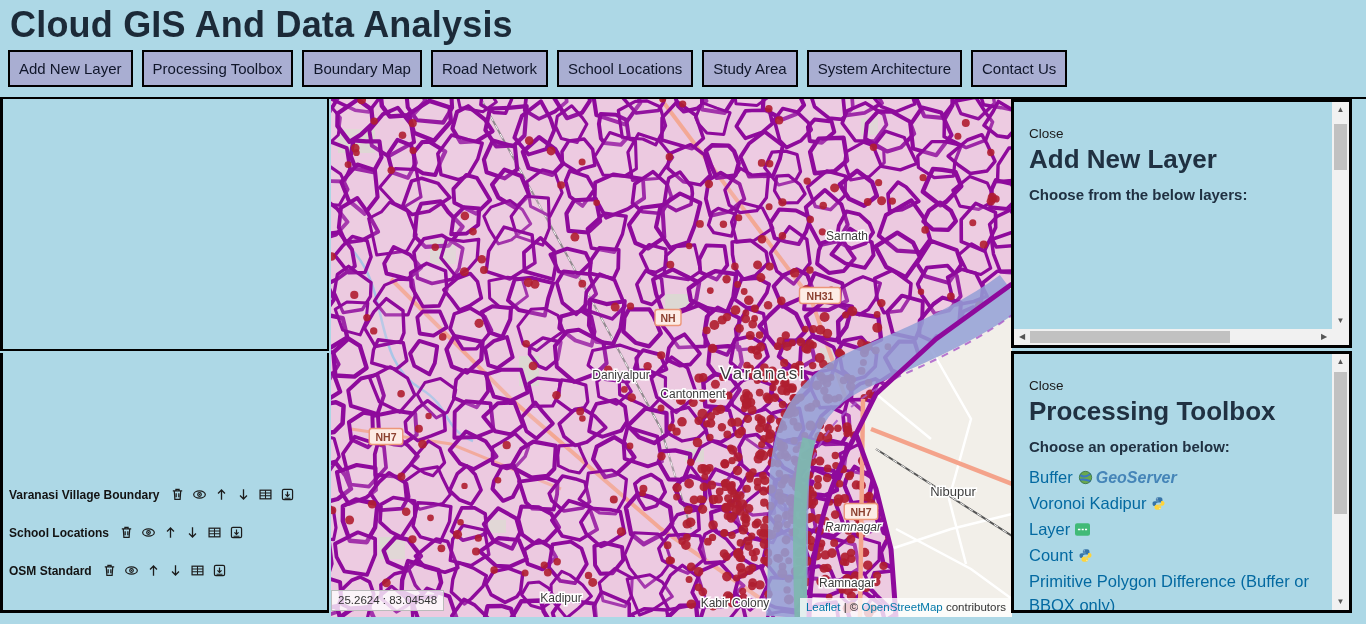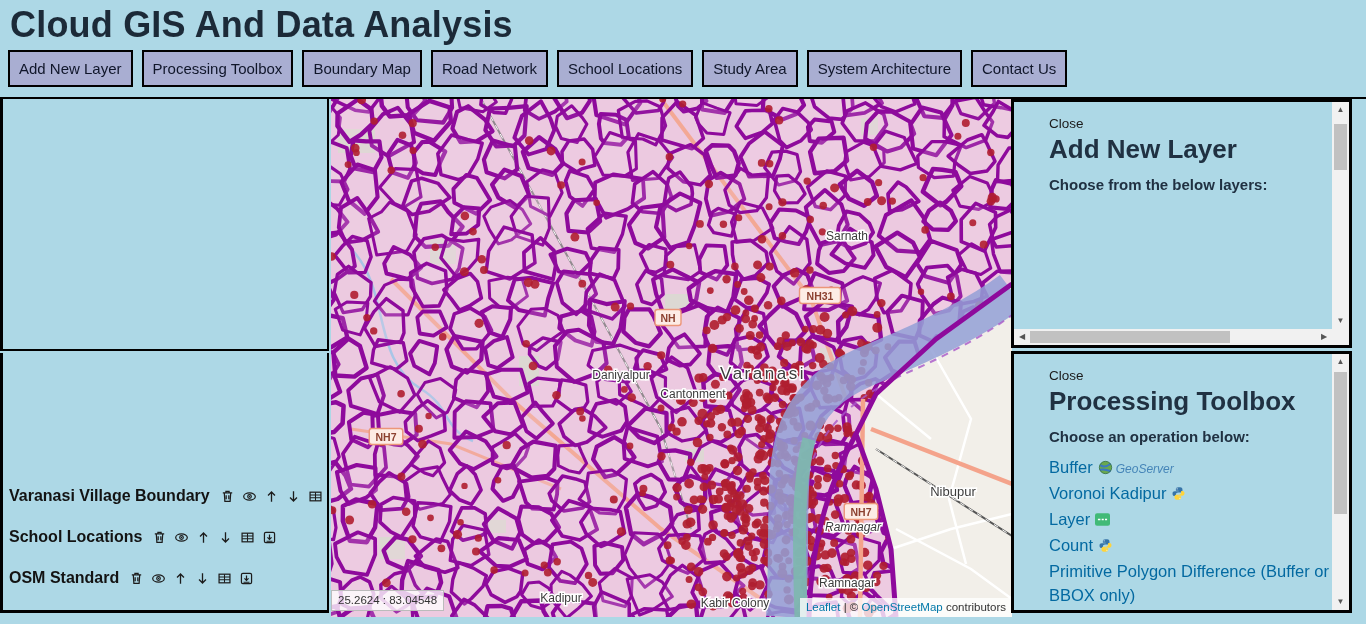--- a/index.html
+++ b/index.html
@@ -11,51 +11,51 @@
   #nav-bar{top:50px;left:8px;display:flex;gap:9px;}
   .navbtn{background:#a9aed2;border:2px solid #000;color:#10162a;font-size:15px;
           font-family:inherit;padding:8px 9px;cursor:pointer;white-space:nowrap;}
   
   #top-rule{top:97px;left:0;width:1366px;height:2px;background:#000;}
   .box{background:#add8e6;box-sizing:border-box;}
   #left-top-box{left:0;top:99px;width:329px;height:252px;border:0 solid #000;border-left-width:3px;border-right-width:2px;border-bottom-width:2px;}
   #left-bottom-box{left:0;top:353px;width:329px;height:260px;border:0 solid #000;border-left-width:3px;border-right-width:2px;border-bottom-width:3px;overflow:hidden;}
   #layer-list{padding:134px 0 0 6px;}
   .layer-row{display:flex;align-items:center;gap:7px;margin-bottom:23px;color:#131313;}
-  .layer-label{font-size:16px;font-weight:700;margin-right:3px;white-space:nowrap;}
+  .layer-label{font-size:12px;font-weight:700;margin-right:3px;white-space:nowrap;}
   .lyr-ico{width:15px;height:15px;color:#1c1c1c;cursor:pointer;}
   .lyr-ico svg{width:15px;height:15px;display:block;}
   
   #map-box{left:331px;top:99px;width:681px;height:518px;background:#ecc9e0;overflow:hidden;}
   #map-svg-holder,#map-svg-holder svg{position:absolute;left:0;top:0;width:681px;height:518px;}
   .map-ctrl{position:absolute;background:rgba(255,255,255,.78);font-size:11.5px;color:#333;
             padding:2px 6px;line-height:15px;white-space:nowrap;}
   #coord-box{left:0;bottom:6px;border:1px solid #bbb;}
   #attribution{right:0;bottom:0;}
   #attribution a{color:#0078a8;text-decoration:none;}
   
   .panel{background:#add8e6;border:3px solid #000;box-sizing:border-box;overflow:hidden;}
   #panel-a{left:1011px;top:99px;width:341px;height:249px;}
   #panel-b{left:1011px;top:351px;width:341px;height:262px;}
-  .panel-inner{position:absolute;left:0;top:0;right:17px;bottom:0;padding:14px 6px 0 15px;overflow:hidden;margin-left:20px;}
+  .panel-inner{position:absolute;left:0;top:0;right:17px;bottom:0;padding:24px 6px 0 15px;overflow:hidden;}
   .close-link{font-size:13.5px;color:#1b1b1b;cursor:pointer;}
   .panel h2{margin:3px 0 0 0;font-size:26px;font-weight:600;color:#203142;}
   .panel h3{margin:10px 0 0 0;font-size:15px;font-weight:700;color:#203142;line-height:1.27;}
   fieldset.wfs{border:1px solid #000;margin:13px 6px 0 0;padding:8px 12px 13px 12px;}
   .group-title{font-size:18px;font-weight:700;color:#203142;margin:2px 0 9px 0;}
   select{width:100%;height:27px;font-size:14.5px;font-family:inherit;background:#fff;
          border:1px solid #444;border-radius:3px;padding:0 4px;}
   .clip-icon{width:17px;height:17px;color:#111;margin-top:3px;cursor:pointer;}
   .clip-icon svg{width:17px;height:17px;}
   .ops{margin-top:9px;width:314px;}
   .op-line{font-size:16.5px;line-height:24px;color:#3f8fd8;}
   .op-line a{color:#0369a1;text-decoration:none;cursor:pointer;}
   .op-ico{display:inline-block;vertical-align:-2px;margin-left:5px;}
   .op-ico svg{width:15px;height:15px;display:inline-block;}
-  .geoserver-word{font-size:12px;font-weight:400;font-style:italic;color:#4585b8;margin-left:3px;text-align:right;}
+  .geoserver-word{font-size:16px;font-weight:700;font-style:italic;color:#4585b8;margin-left:3px;text-align:right;}
   
   .vscroll{position:absolute;top:0;right:0;bottom:0;width:17px;background:#f1f1f1;}
   .hscroll{position:absolute;left:0;right:17px;bottom:0;height:16px;background:#f1f1f1;}
   .sb-arrow{position:absolute;width:17px;height:16px;color:#555;font-size:8px;line-height:16px;text-align:center;cursor:pointer;}
   .sb-arrow.up{top:0;} .sb-arrow.down{bottom:0;}
   .sb-arrow.left{left:0;height:16px;width:16px;} .sb-arrow.right{right:0;height:16px;width:16px;}
   .sb-thumb{position:absolute;left:2px;width:13px;background:#c1c1c1;cursor:pointer;}
   .hscroll .sb-thumb{top:2px;height:12px;left:16px;width:200px;}
   
   .mlbl{paint-order:stroke;stroke:#ffffff;stroke-width:3px;fill:#3c3c3c;font-family:"Liberation Sans",sans-serif;}

